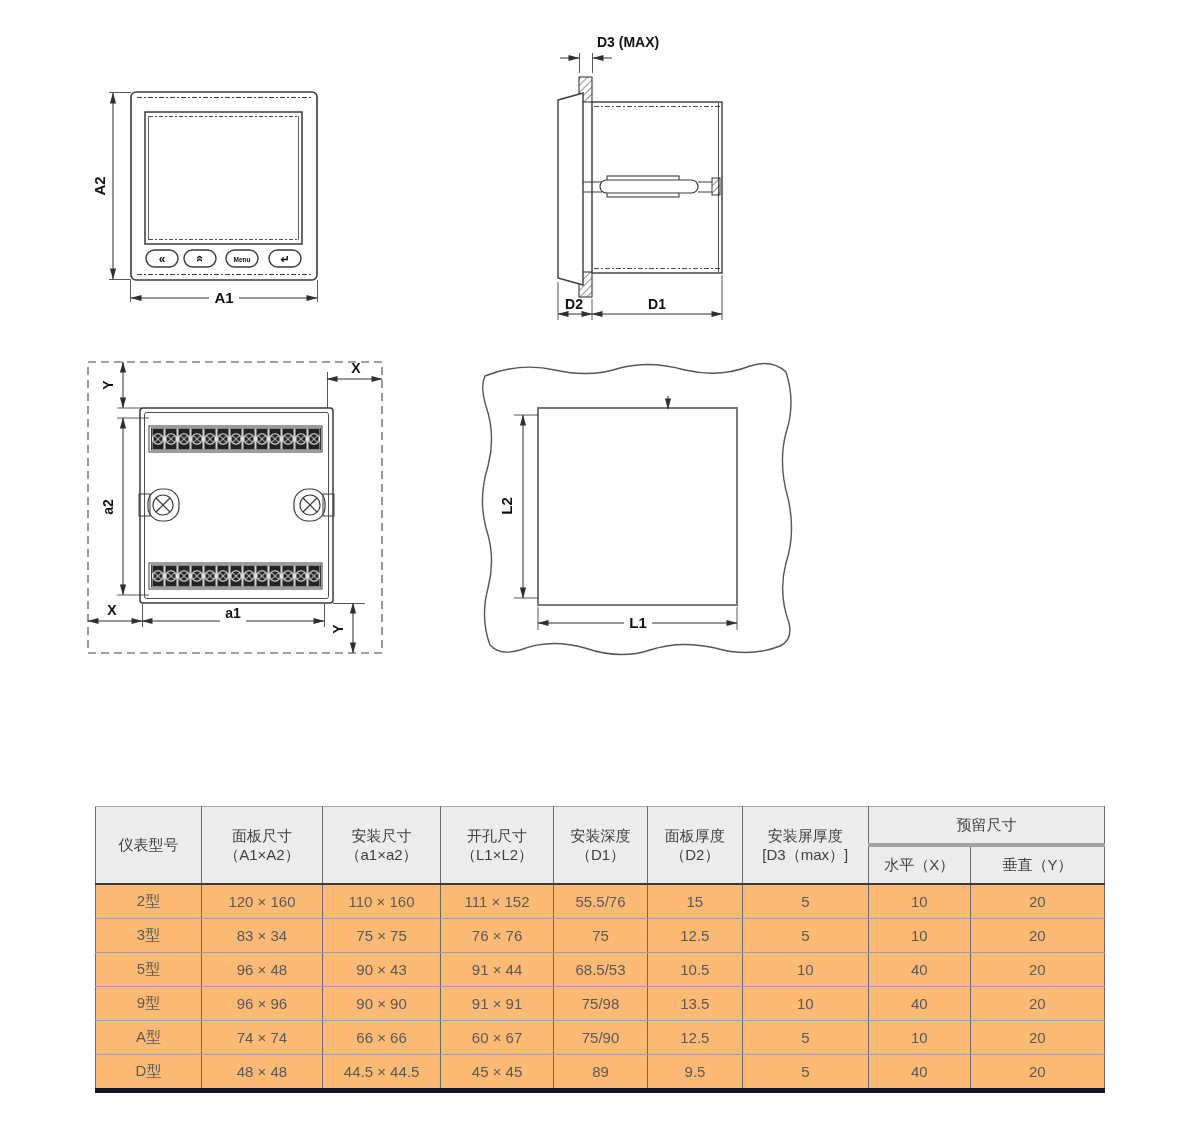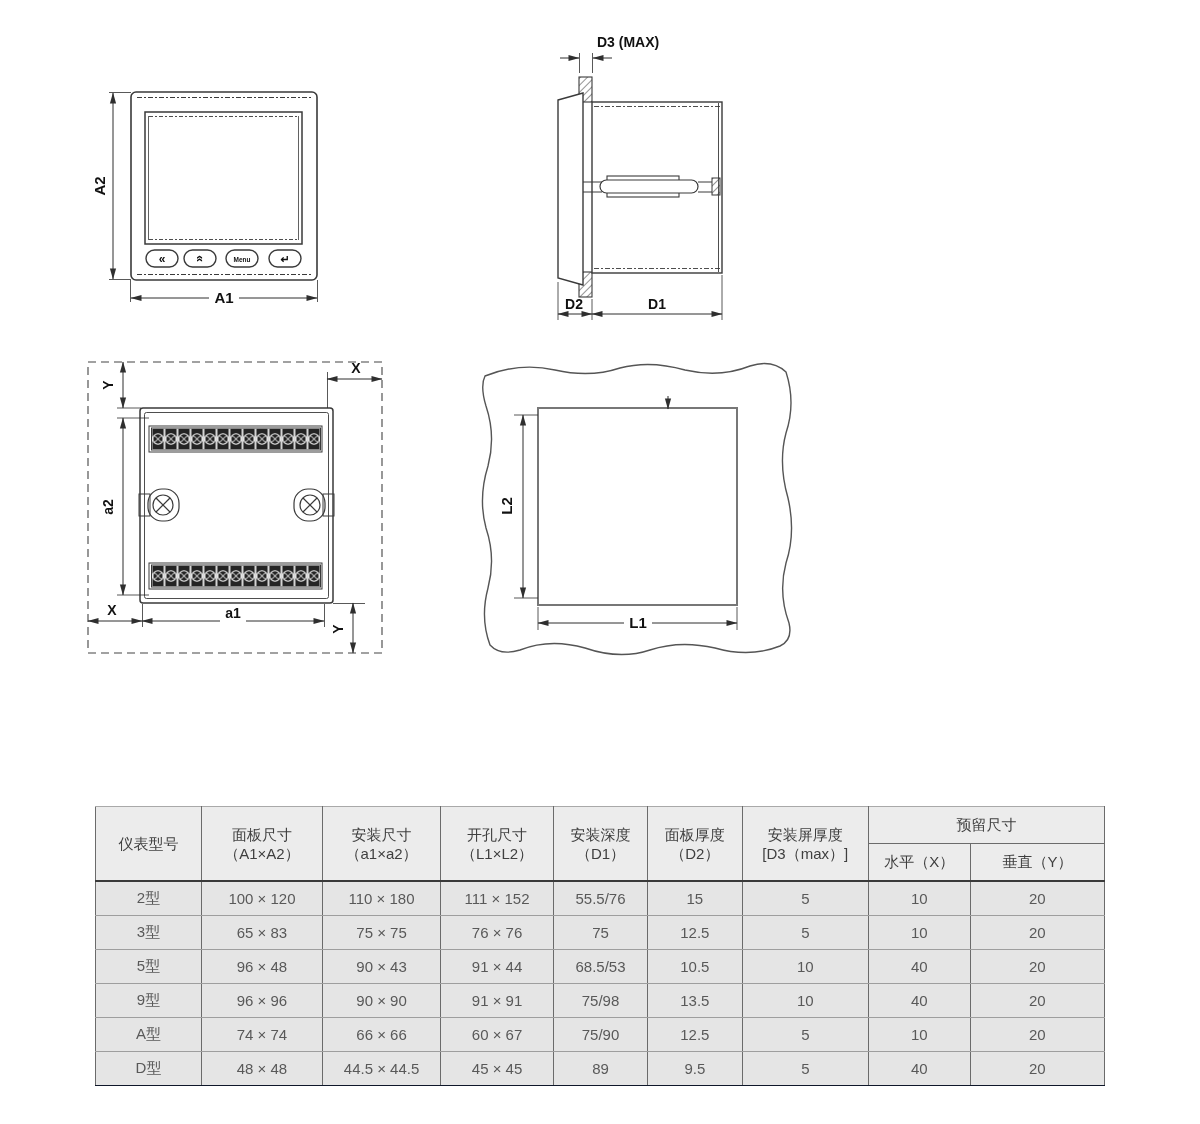--- a/index.html
+++ b/index.html
@@ -12,31 +12,31 @@
 
   
   .spec-table{position:absolute;left:95px;top:806px;width:1010px;
               border-collapse:collapse;table-layout:fixed;
               font-size:15px;color:#595959;}
   .spec-table th,.spec-table td{
       text-align:center;vertical-align:middle;padding:0;
       border-left:1px solid #6b6b6b;border-right:1px solid #6b6b6b;}
   .spec-table thead th{
       background:#ececec;font-weight:normal;color:#3f3f3f;
-      border-top:1px solid #a3a3a3;border-bottom:1px solid #6b6b6b;
+      border-top:4px solid #a3a3a3;border-bottom:1px solid #6b6b6b;
       height:36px;line-height:18px;}
   .spec-table thead tr:first-child th{border-top:1px solid #a9a9a9;}
   .spec-table thead th.twoline{height:72px;}
   .spec-table thead th .hl{display:block;line-height:19px;}
   .spec-table thead tr:last-child th,
   .spec-table thead th[rowspan]{border-bottom:2px solid #3a3a3a;}
   .spec-table tbody td{height:33px;border-top:1px solid #9e9e9e;
-      border-bottom:1px solid #9e9e9e;background:#e5e5e5;}
+      border-bottom:1px solid #9e9e9e;background:#fdba74;}
   .spec-table tbody tr:first-child td{border-top:2px solid #3a3a3a;}
-  .spec-table tbody tr:last-child td{border-bottom:1px solid #0f172a;}
+  .spec-table tbody tr:last-child td{border-bottom:5px solid #0f172a;}
 </style>
 </head>
 <body>
 
 <div class="page">
 
   <svg style="left:85px;top:50px;" width="270" height="265" viewBox="0 0 270 265">
     <defs>
       <marker id="fv-ar" viewBox="0 0 12 8" refX="11" refY="4" markerWidth="12" markerHeight="8" orient="auto-start-reverse">
         <path d="M0.5,0.9 L11.5,4 L0.5,7.1 Z" fill="#2f2f2f"></path>
@@ -255,32 +255,32 @@
         <th colspan="2">预留尺寸</th>
       </tr>
       <tr>
         <th>水平（X）</th>
         <th>垂直（Y）</th>
       </tr>
     </thead>
     <tbody>
       <tr>
         <td>2型</td>
-        <td>100 × 120</td>
-        <td>110 × 180</td>
+        <td>120 × 160</td>
+        <td>110 × 160</td>
         <td>111 × 152</td>
         <td>55.5/76</td>
         <td>15</td>
         <td>5</td>
         <td>10</td>
         <td>20</td>
       </tr>
       <tr>
         <td>3型</td>
-        <td>65 × 83</td>
+        <td>83 × 34</td>
         <td>75 × 75</td>
         <td>76 × 76</td>
         <td>75</td>
         <td>12.5</td>
         <td>5</td>
         <td>10</td>
         <td>20</td>
       </tr>
       <tr>
         <td>5型</td>

